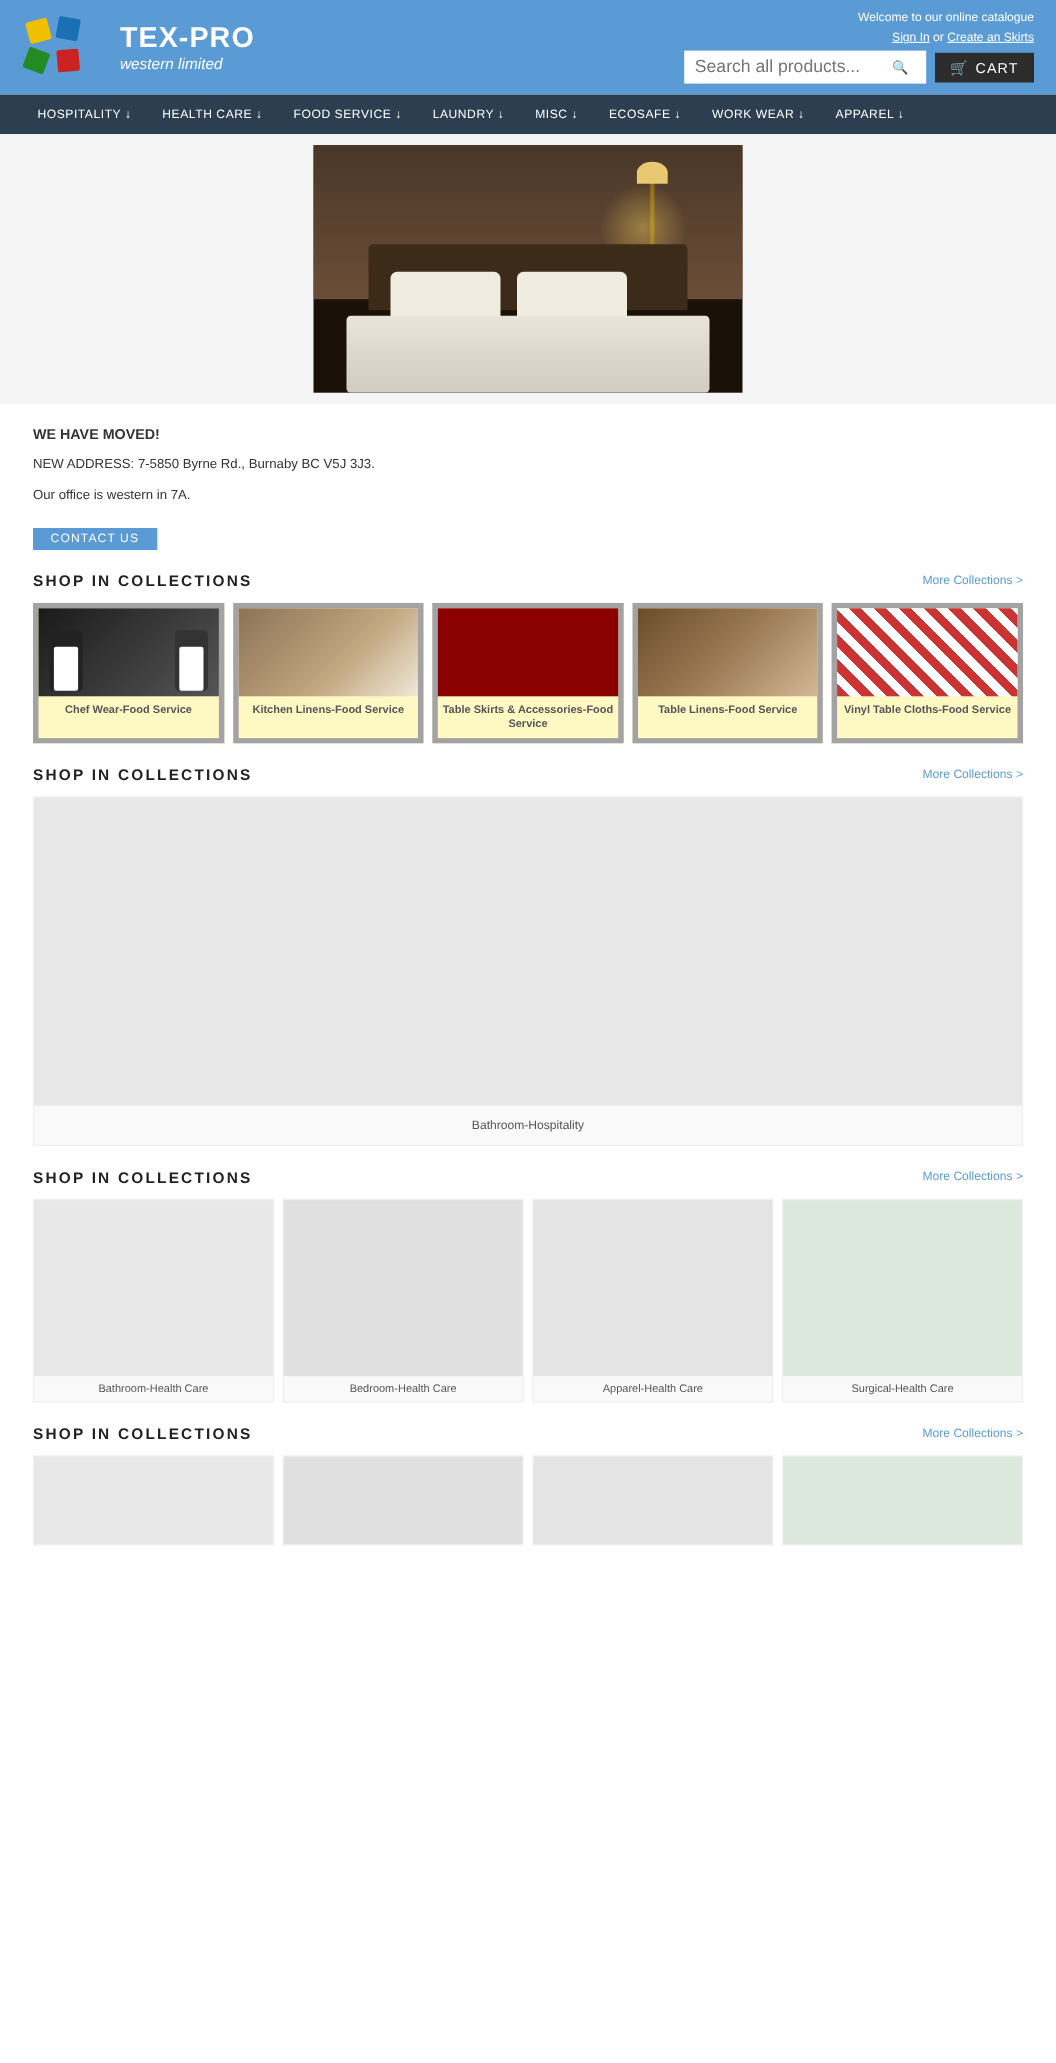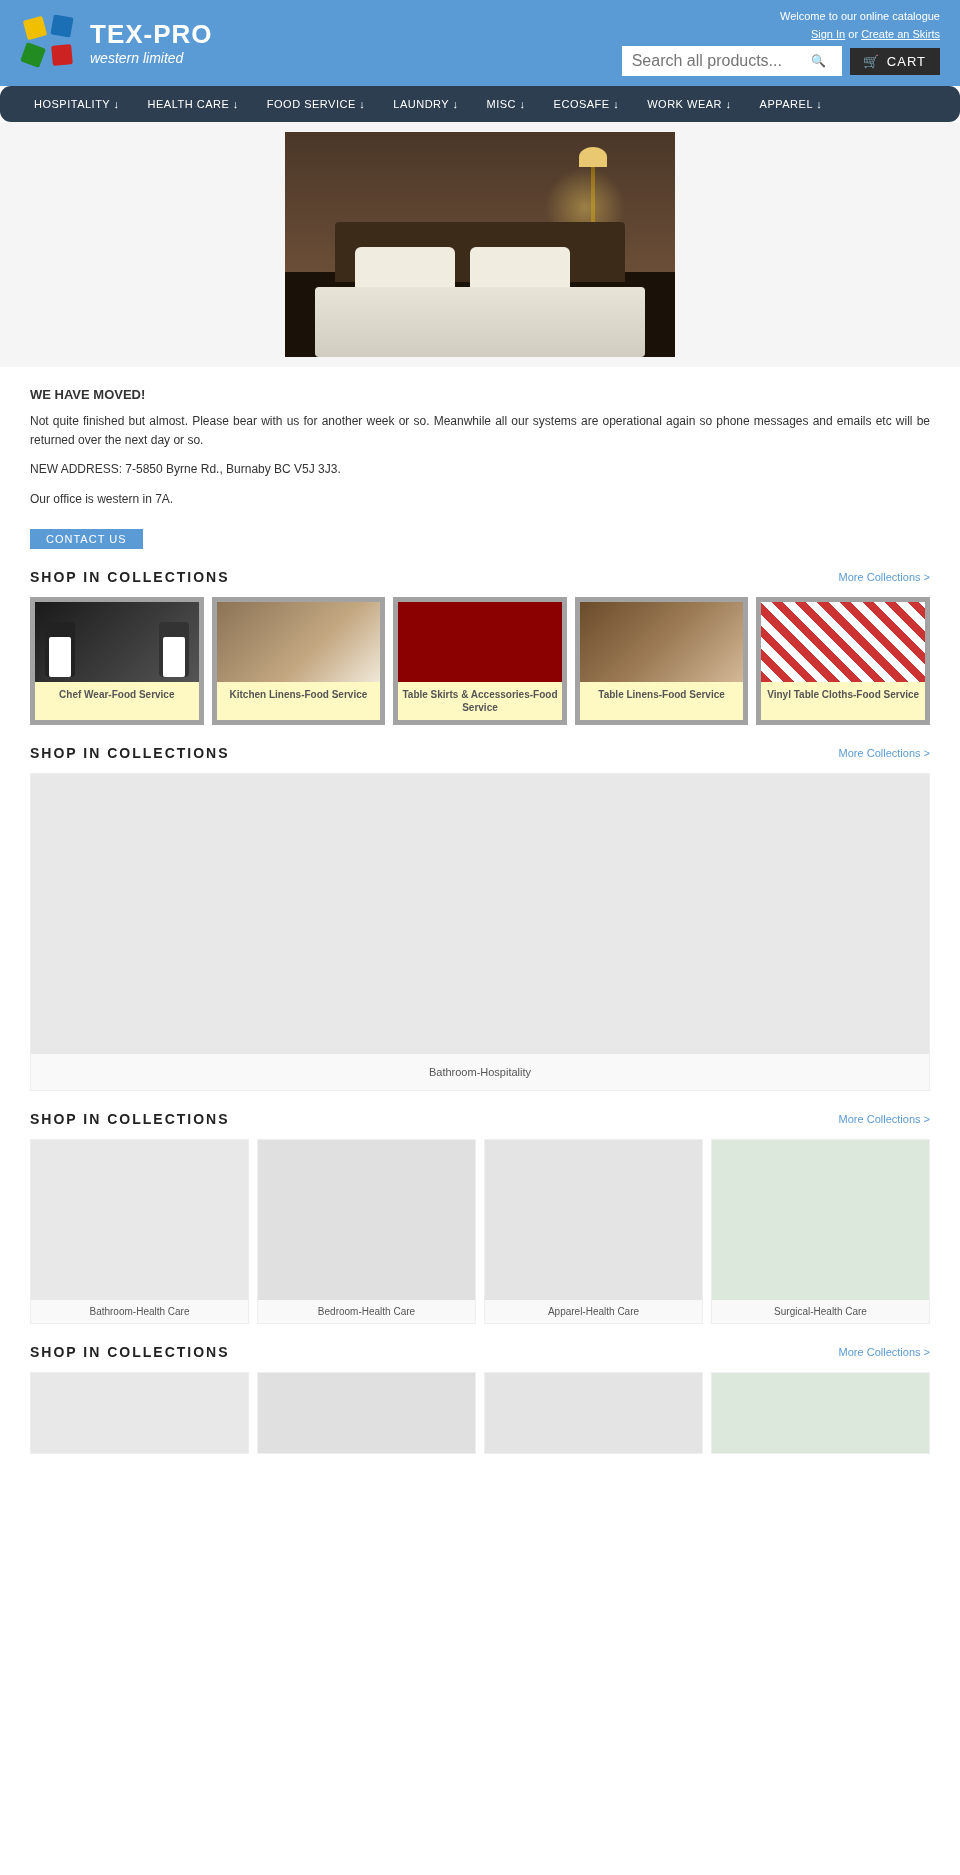--- a/index.html
+++ b/index.html
@@ -19,20 +19,21 @@
       gap: 10px;
     }
     .logo-icon {
       width: 60px;
       height: 60px;
       position: relative;
     }
     .logo-text {
       color: white;
       line-height: 1.2;
+      margin-left: 19px;
     }
     .logo-text .brand-name {
       font-size: 26px;
       font-weight: bold;
       color: white;
       letter-spacing: 1px;
     }
     .logo-text .brand-sub {
       font-size: 14px;
       color: white;
@@ -88,21 +89,20 @@
       letter-spacing: 1px;
     }
 
     
     .nav-bar {
       background: #2c3e50;
       display: flex;
       align-items: center;
       padding: 0 20px;
       height: 36px;
-      border-radius: 11px;
     }
     .nav-item {
       color: white;
       font-size: 11px;
       padding: 0 14px;
       height: 36px;
       display: flex;
       align-items: center;
       cursor: pointer;
       text-transform: uppercase;
@@ -323,21 +323,20 @@
     <div class="bed-pillow1"></div>
     <div class="bed-pillow2"></div>
     <div class="bed-sheets"></div>
   </div>
 </div>
 
 <div class="main-content">
 
   <div class="moved-notice">
     <h2>WE HAVE MOVED!</h2>
-    <p>Not quite finished but almost. Please bear with us for another week or so. Meanwhile all our systems are operational again so phone messages and emails etc will be returned over the next day or so.</p>
     <p>NEW ADDRESS: 7-5850 Byrne Rd., Burnaby BC V5J 3J3.</p>
     <p>Our office is western in 7A.</p>
     <button class="contact-btn">CONTACT US</button>
   </div>
 
   <div class="collections-section">
     <div class="collections-header">
       <span class="collections-title">SHOP IN COLLECTIONS</span>
       <span class="more-collections">More Collections &gt;</span>
     </div>

